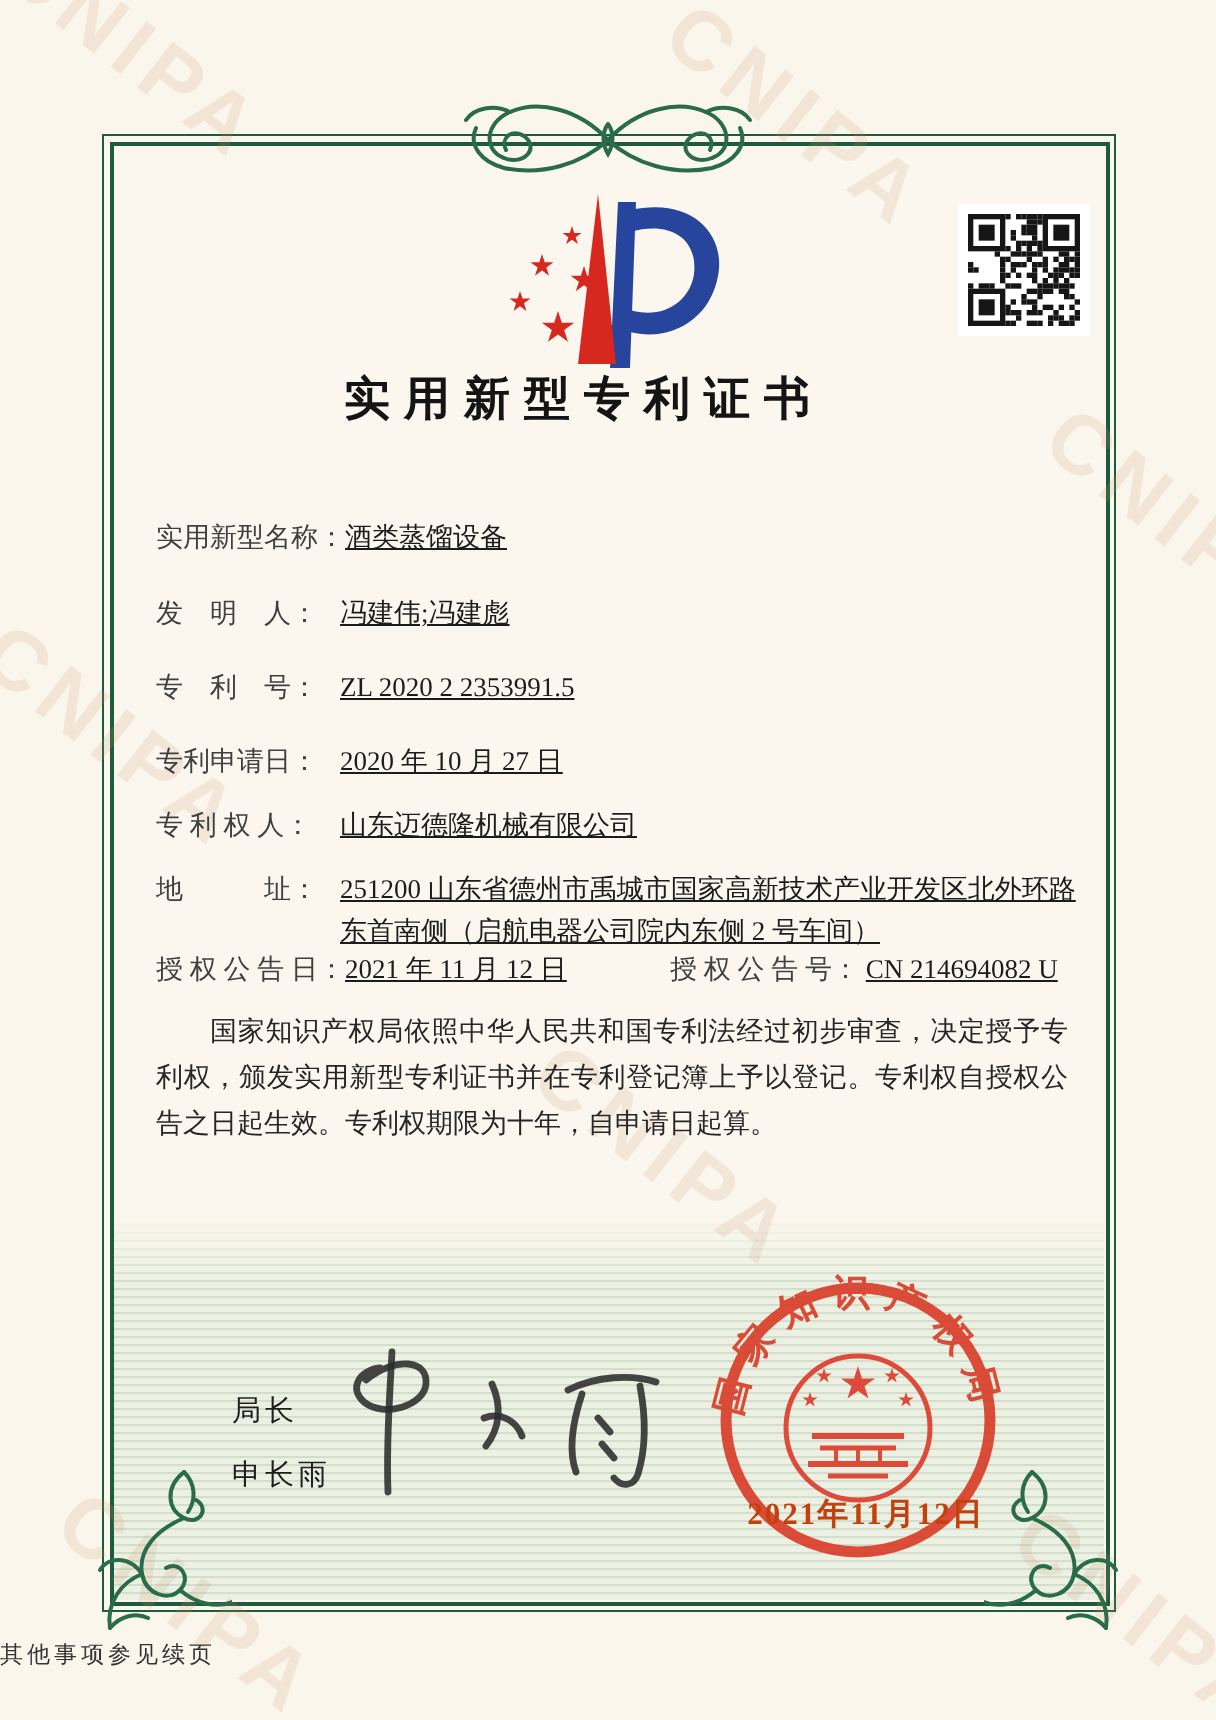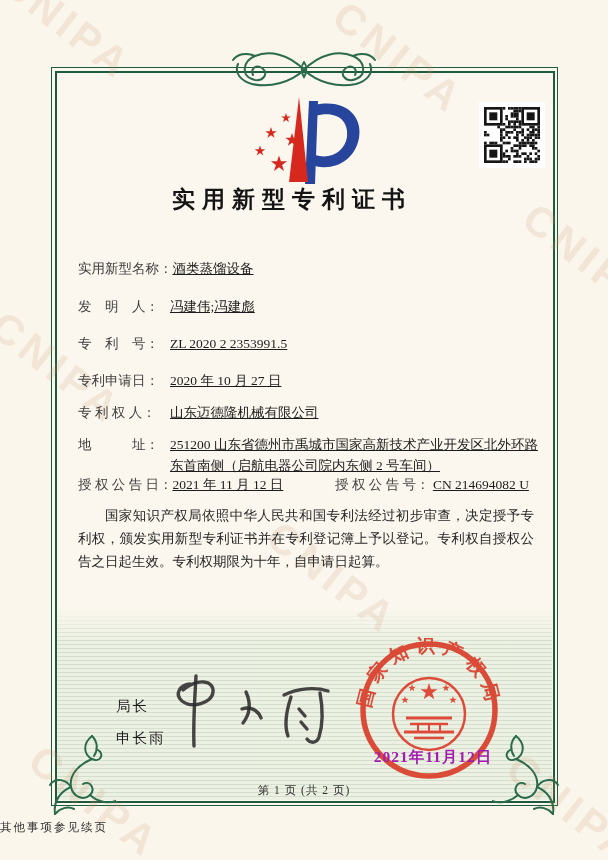--- a/index.html
+++ b/index.html
@@ -77,21 +77,21 @@
     font-size:13.5px;line-height:23px;
     text-align:justify;color:#262626;
   }
   .paras p{margin:0;text-indent:2em;}
   .signer{left:86px;top:690px;font-size:14.5px;line-height:32px;color:#1e1e1e;letter-spacing:2px;margin-left:30px;}
   .signature{left:158px;top:668px;}
   .signature path{stroke:#2c2c2c;stroke-width:3.4;fill:none;stroke-linecap:round;stroke-linejoin:round;opacity:.88;}
   .seal{left:355px;top:636px;z-index:4;}
   .seal-date{
     left:372px;top:747px;width:122px;text-align:center;
-    font-size:15.5px;color:#a21caf;letter-spacing:1px;z-index:5;
+    font-size:15.5px;color:#c2410c;letter-spacing:1px;z-index:5;
     font-weight:bold;white-space:nowrap;
   }
   .page-note{left:0;top:783px;width:608px;text-align:center;font-size:11.5px;color:#333;letter-spacing:1px;}
   .cont-note{left:0;top:820px;width:608px;text-align:left;font-size:11.5px;color:#333;letter-spacing:2px;z-index:3;position:absolute;}
 </style>
 </head>
 <body>
 
 <div class="page">
 
@@ -385,17 +385,16 @@
         <path d="M-19,14 H19" stroke-width="2.5" fill="none"></path>
         <path d="M-11,14 V21 M0,14 V21 M11,14 V21" stroke-width="2" fill="none"></path>
         <path d="M-25,22 H25" stroke-width="3" fill="none"></path>
         <path d="M-15,28 H15" stroke-width="2.5" fill="none"></path>
       </g>
     </g>
   </svg>
 
   <div class="abs seal-date">2021年11月12日</div>
 
-  <div class="abs page-note">第 1 页 (共 2 页)</div>
 
   <div class="cont-note">其他事项参见续页</div>
 
 </div>
 
 </body></html>

